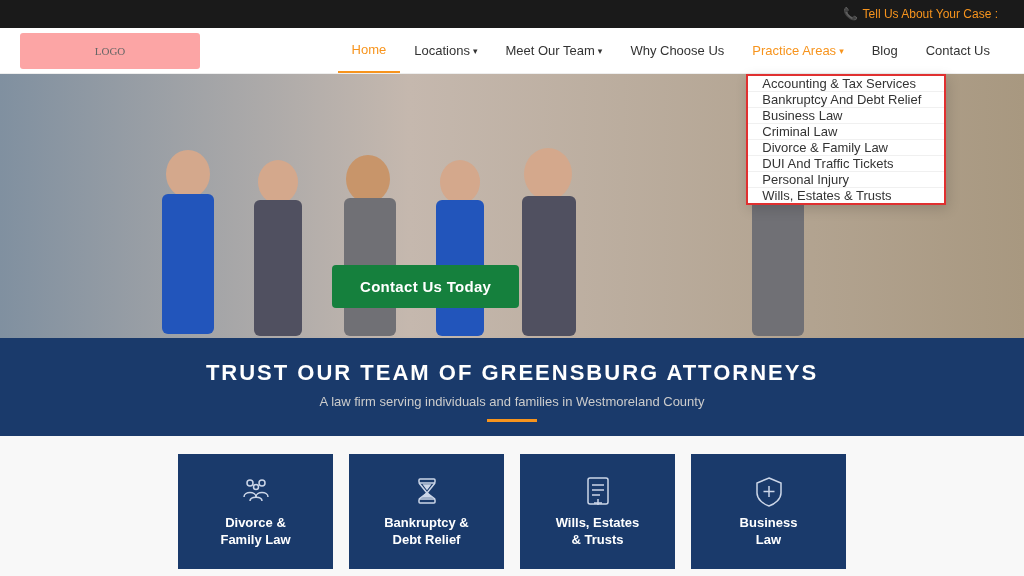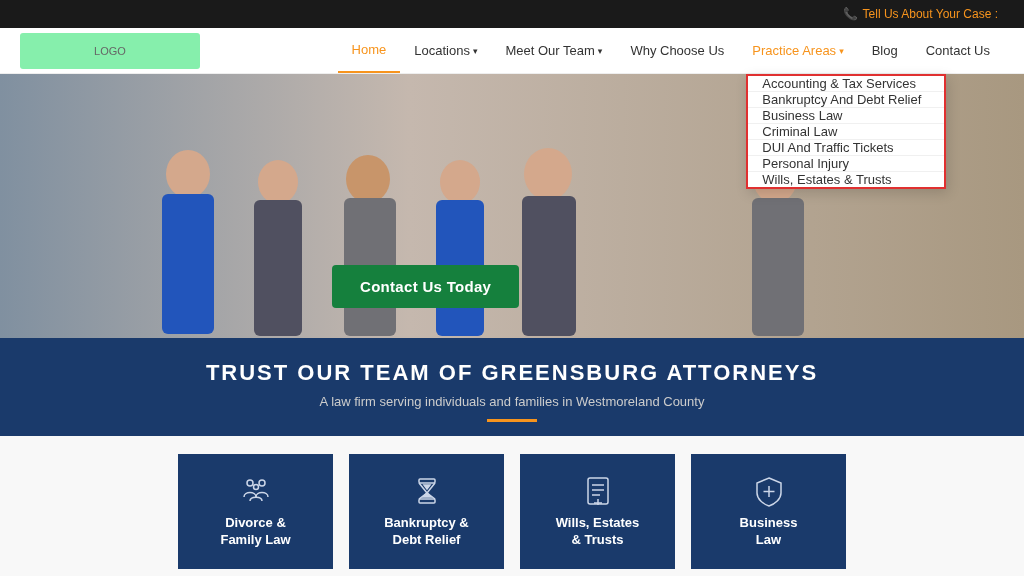--- a/index.html
+++ b/index.html
@@ -26,28 +26,29 @@
       display: flex;
       align-items: center;
       padding: 0 20px;
       border-bottom: 1px solid #eee;
       position: relative;
       z-index: 100;
     }
     .logo-area {
       width: 180px;
       height: 36px;
-      background: #86efac;
+      background: #fca5a5;
       border-radius: 3px;
       display: flex;
       align-items: center;
       justify-content: center;
       font-size: 11px;
       color: #666;
       margin-right: auto;
+      font-family: Liberation Serif, serif;
     }
     .nav-links {
       display: flex;
       align-items: center;
       gap: 0;
       list-style: none;
       height: 100%;
     }
     .nav-links li {
       position: relative;
@@ -223,20 +224,21 @@
       <a href="#">Why Choose Us</a>
     </li>
     <li style="position:relative;">
       <a href="#" class="practice-active">Practice Areas <span class="chevron">▾</span></a>
 
       <div class="dropdown-menu">
         <a href="#">Accounting &amp; Tax Services</a>
         <a href="#">Bankruptcy And Debt Relief</a>
         <a href="#">Business Law</a>
         <a href="#">Criminal Law</a>
+        <a href="#">Divorce &amp; Family Law</a>
         <a href="#">DUI And Traffic Tickets</a>
         <a href="#">Personal Injury</a>
         <a href="#">Wills, Estates &amp; Trusts</a>
       </div>
     </li>
     <li>
       <a href="#">Blog</a>
     </li>
     <li>
       <a href="#">Contact Us</a>

